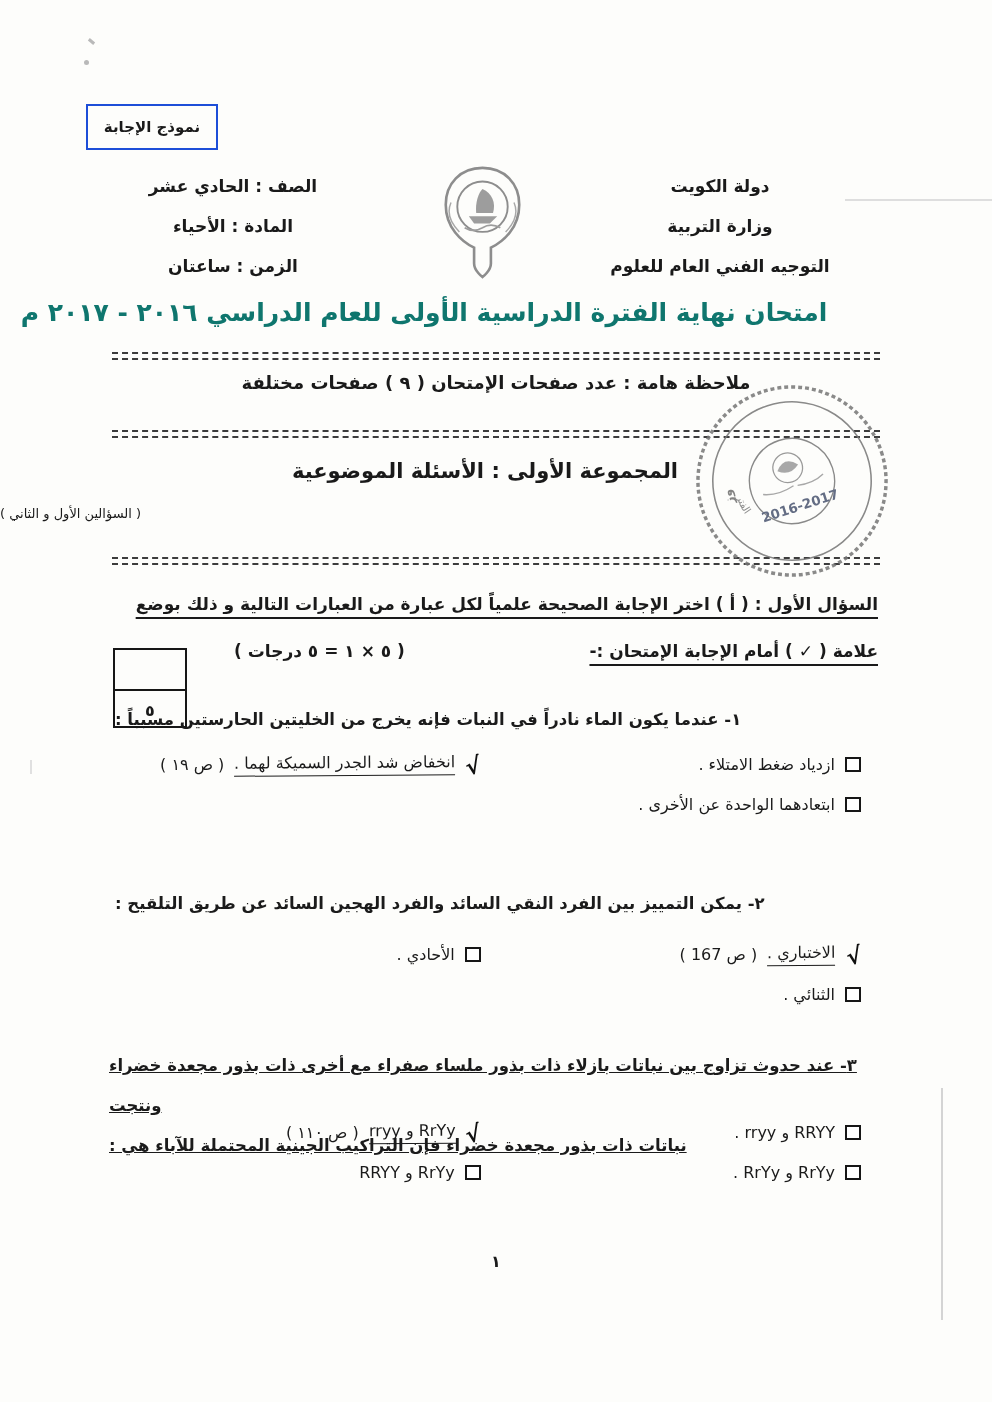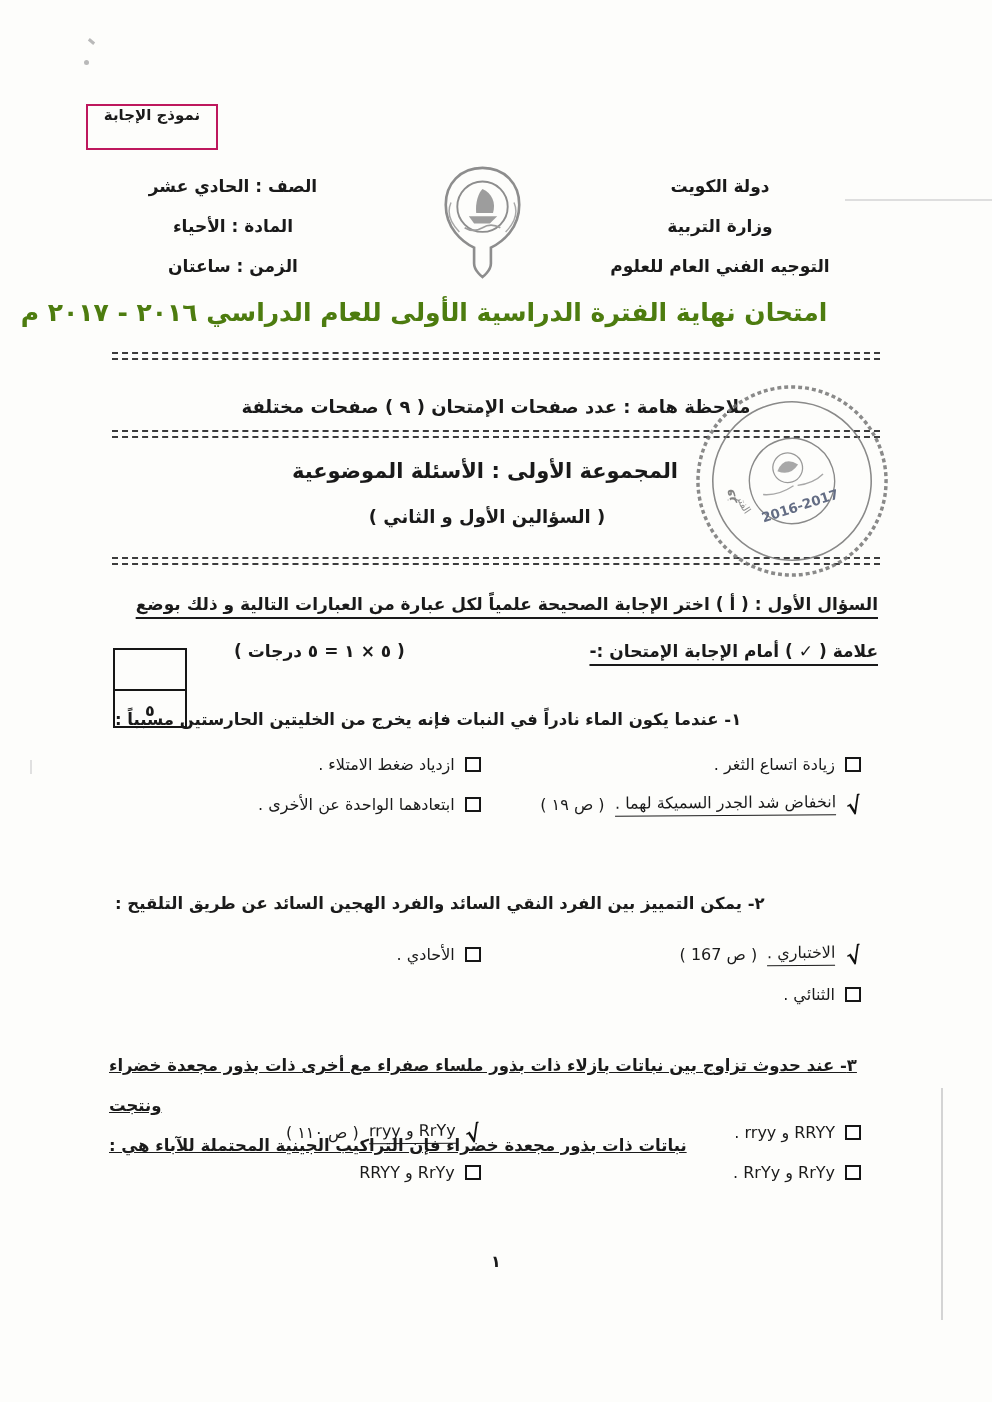--- a/index.html
+++ b/index.html
@@ -16,40 +16,40 @@
   .abs { position:absolute; }
 
   
   .sep {
     position:absolute; left:112px; width:768px; height:8px;
     border-top:2.5px dashed #3c3c3c; border-bottom:2.5px dashed #3c3c3c;
   }
 
   .answer-model-box {
     left:86px; top:104px; width:132px; height:46px;
-    border:2px solid #be185d; display:flex; justify-content:center;
+    border:2px solid #1d4ed8; display:flex; align-items:center; justify-content:center;
     font-size:15px; font-weight:bold; background:#fdfdfb;
   }
 
   .hdr-col { line-height:40px; font-weight:bold; font-size:17px; text-align:center; }
   .hdr-right { left:610px; top:166px; width:220px; }
   .hdr-left  { left:125px; top:166px; width:216px; }
 
   .logo { left:430px; top:162px; width:105px; height:122px; }
 
   .main-title {
     left:0; top:298px; width:848px; text-align:center;
-    font-size:25px; font-weight:bold; color:#4d7c0f;
+    font-size:25px; font-weight:bold; color:#0f766e;
     letter-spacing:0.5px;
   }
 
-  .important-note { left:0; top:396px; width:992px; text-align:center; font-size:18px; font-weight:bold; }
+  .important-note { left:0; top:372px; width:992px; text-align:center; font-size:18px; font-weight:bold; }
 
   .group-title    { left:0; top:459px; width:970px; text-align:center; font-size:21px; font-weight:bold; }
-  .group-subtitle { left:0; top:506px; width:974px; text-align:center; font-size:18px; font-weight:bold; }
+  .group-subtitle { left:0; top:506px; width:974px; text-align:left; font-size:13px; font-weight:normal; }
 
   .stamp {
     left:693px; top:382px; width:198px; height:198px;
     transform:rotate(-18deg); opacity:.85; z-index:5;
   }
 
   .q-header-1 {
     left:112px; top:594px; width:766px; text-align:right;
     font-size:17px; font-weight:bold;
     text-decoration:underline; text-decoration-thickness:1.5px; text-underline-offset:7px;
@@ -186,26 +186,20 @@
   <div class="abs score-box">
     <div class="divider"></div>
     <div class="score-value">٥</div>
   </div>
 
   <div class="abs q-text q1-text">١- عندما يكون الماء نادراً في النبات فإنه يخرج من الخليتين الحارستين مسبباً :</div>
   <div class="opt-grid q1-opts">
     <div class="option">
       <span class="cbox"></span>
 
-      <span class="opt-label">زيادة اتساع الثغر .</span>
-      <span class="opt-ref"></span>
-    </div>
-    <div class="option">
-      <span class="cbox"></span>
-
       <span class="opt-label">ازدياد ضغط الامتلاء .</span>
       <span class="opt-ref"></span>
     </div>
     <div class="option is-checked">
 
       <span class="tick">√</span>
       <span class="opt-label">انخفاض شد الجدر السميكة لهما .</span>
       <span class="opt-ref">( ص ١٩ )</span>
     </div>
     <div class="option">

